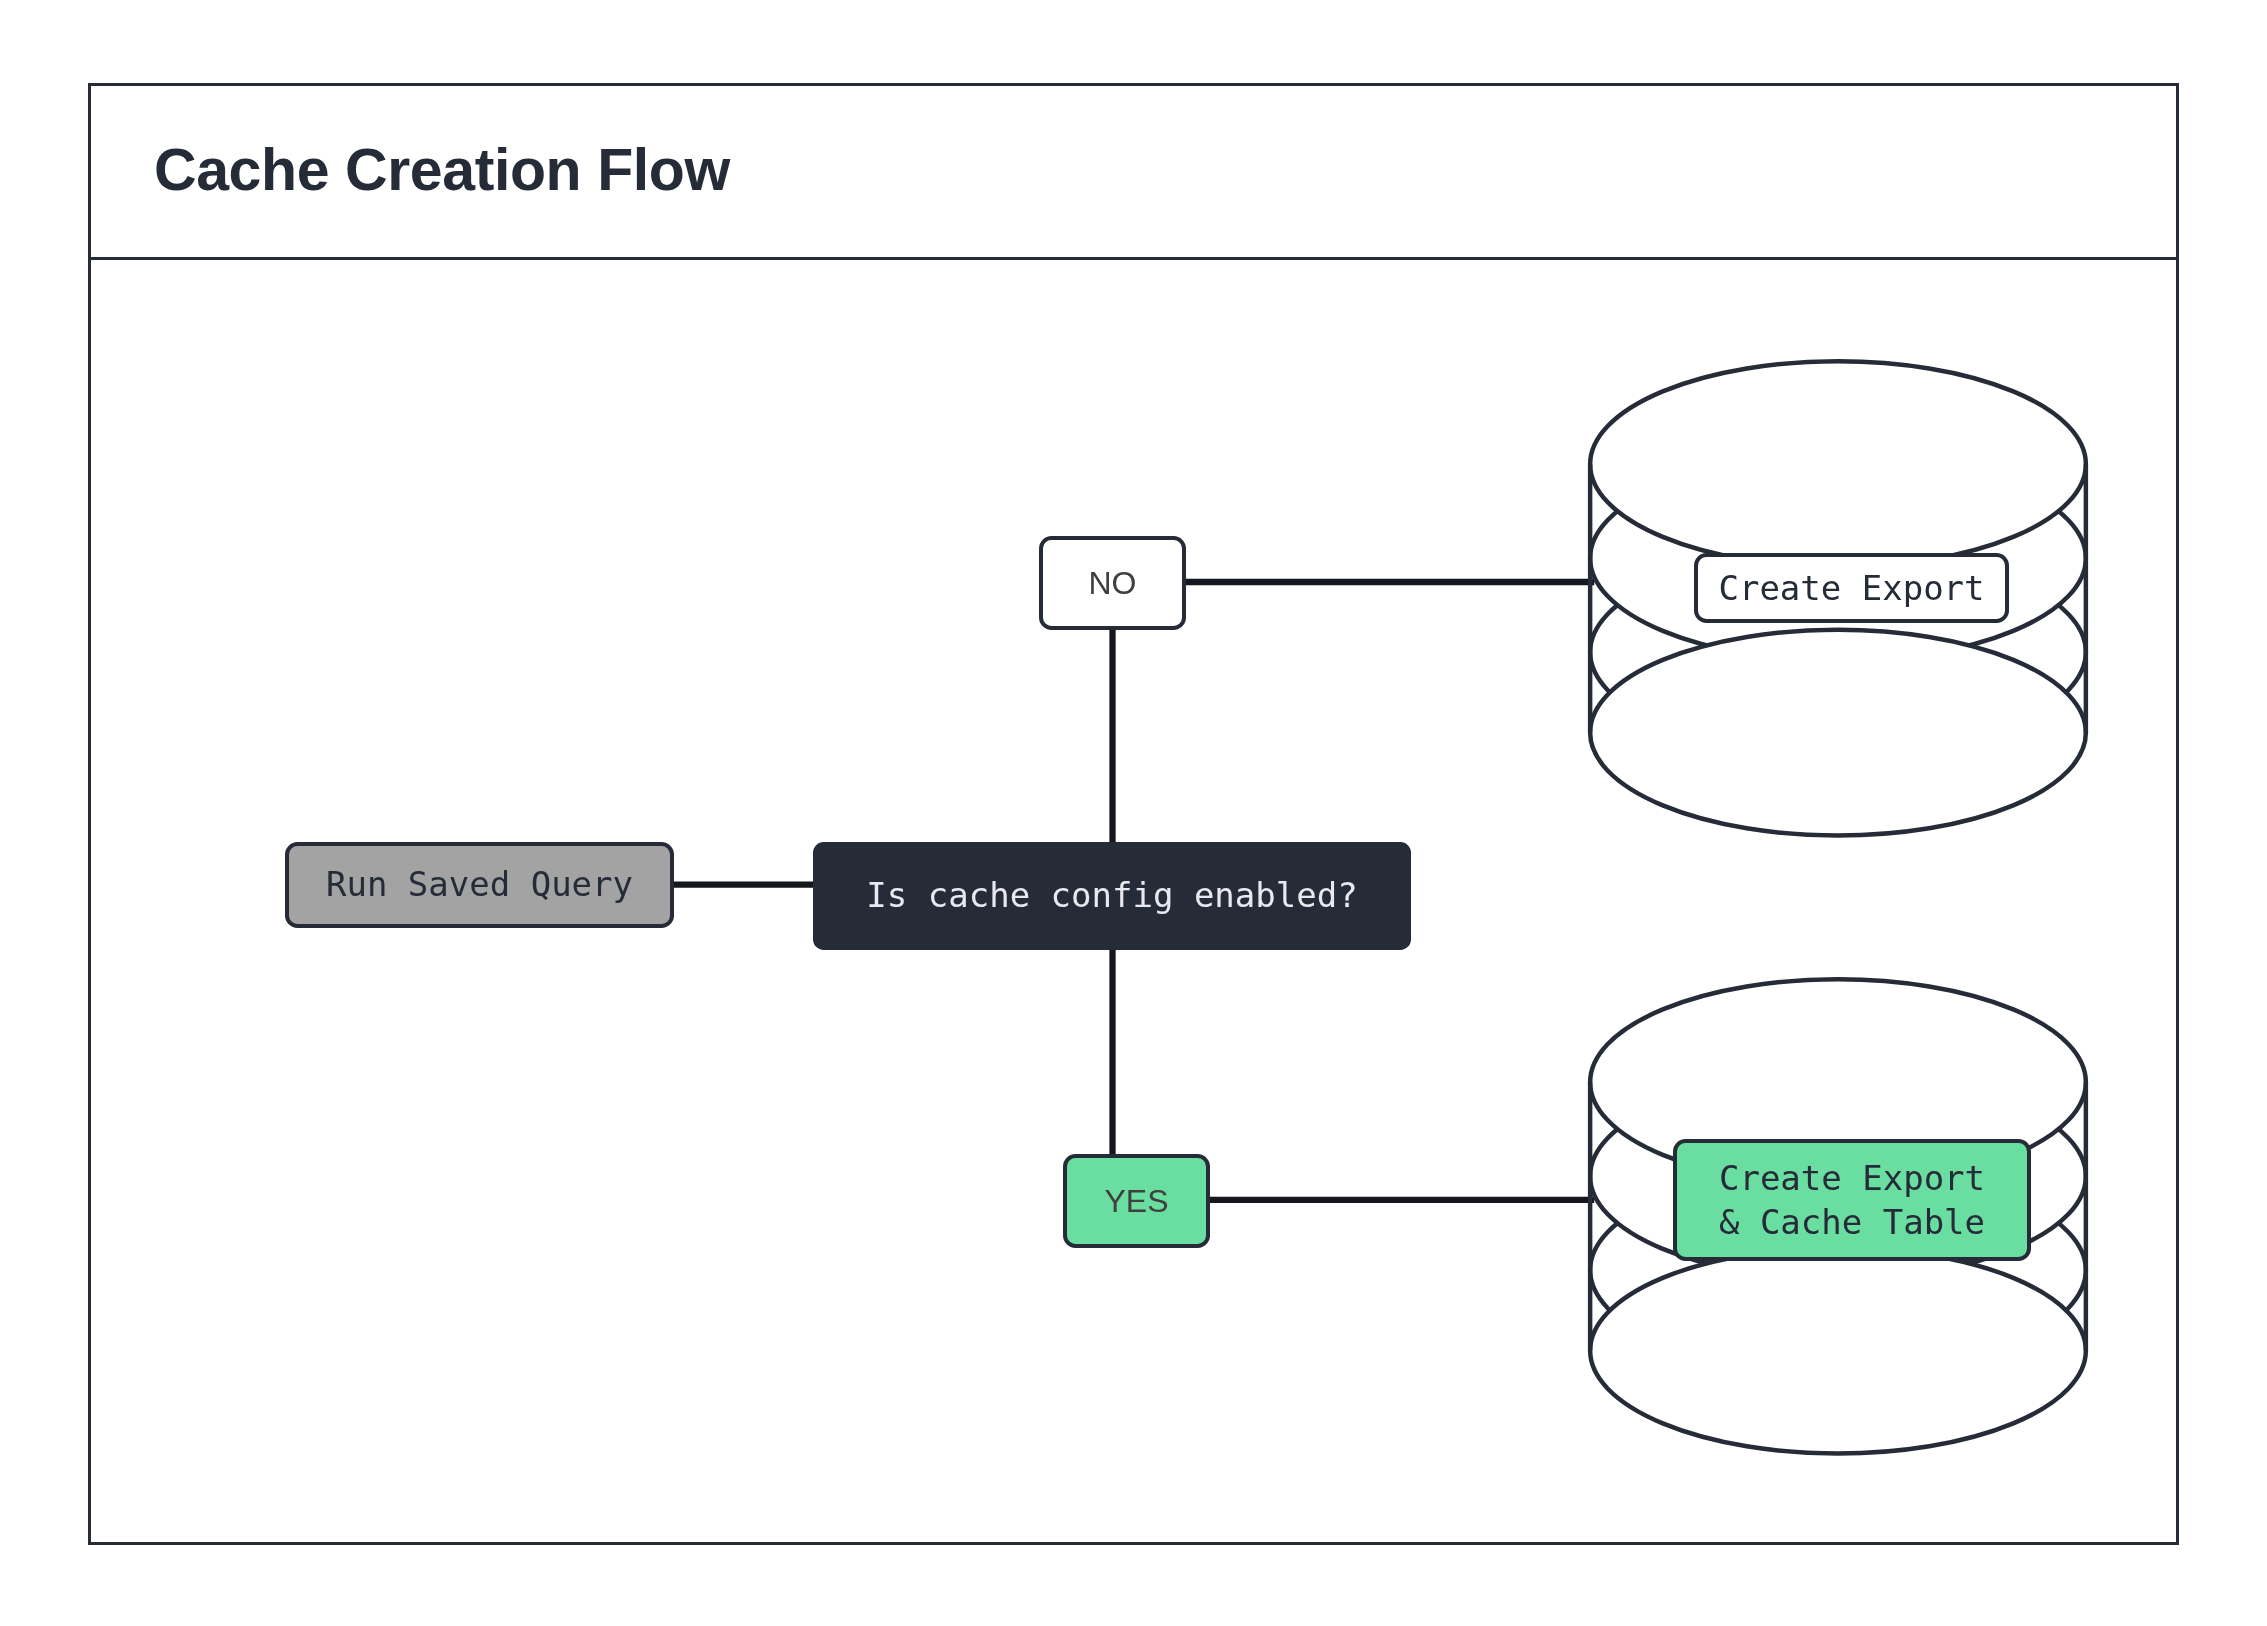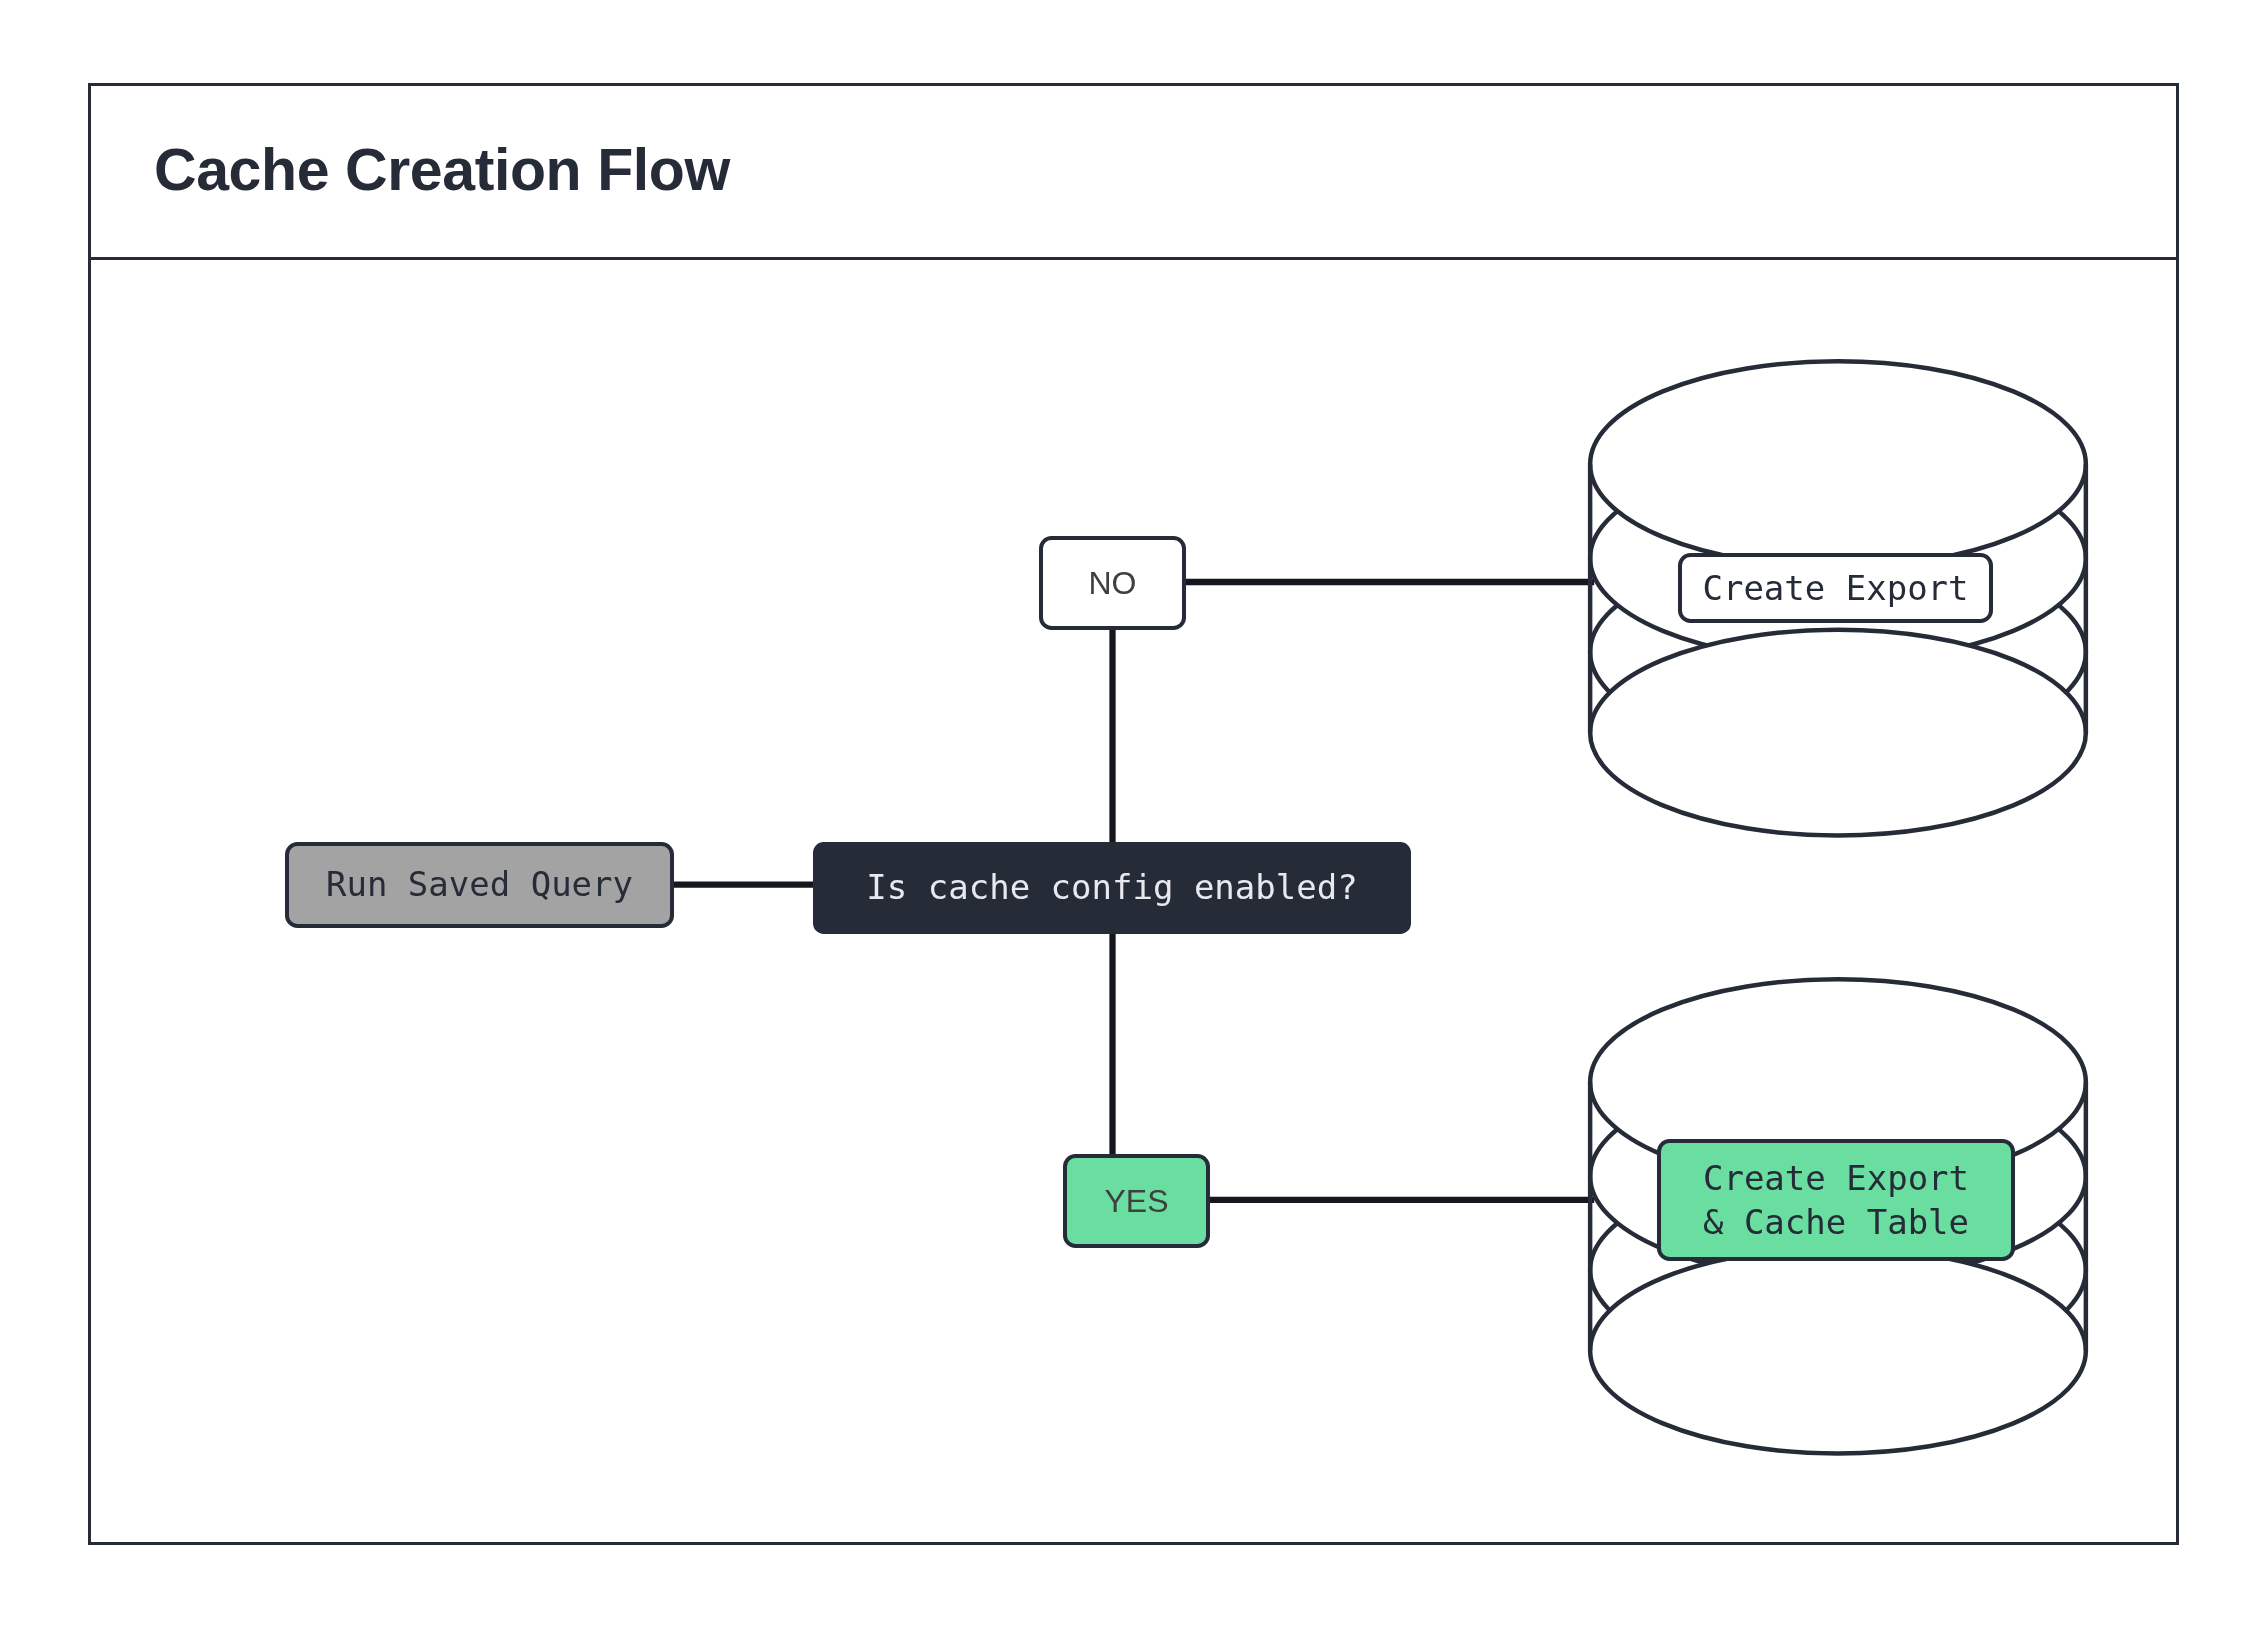--- a/index.html
+++ b/index.html
@@ -100,21 +100,21 @@
     top: 842px;
     width: 389px;
     height: 86px;
     font-size: 34px;
   }
 
   #node-decision {
     left: 813px;
     top: 842px;
     width: 598px;
-    height: 92px;
+    height: 108px;
     font-size: 34px;
     border-width: 0;
   }
 
   
   .edge-label {
     position: absolute;
     box-sizing: border-box;
     border: 4.5px solid #262b38;
     border-radius: 12.5px;
@@ -161,20 +161,21 @@
     border-radius: 12.5px;
     display: flex;
     align-items: center;
     justify-content: center;
     text-align: center;
     font-family: "DejaVu Sans Mono", monospace;
     font-size: 34px;
     line-height: 1.3;
     color: #262b38;
     white-space: pre-line;
+    margin-left: 16px;
   }
 
   #db-label-top {
     left: 1678px;
     top: 553px;
     width: 315px;
     height: 70px;
     background: #ffffff;
   }
 

